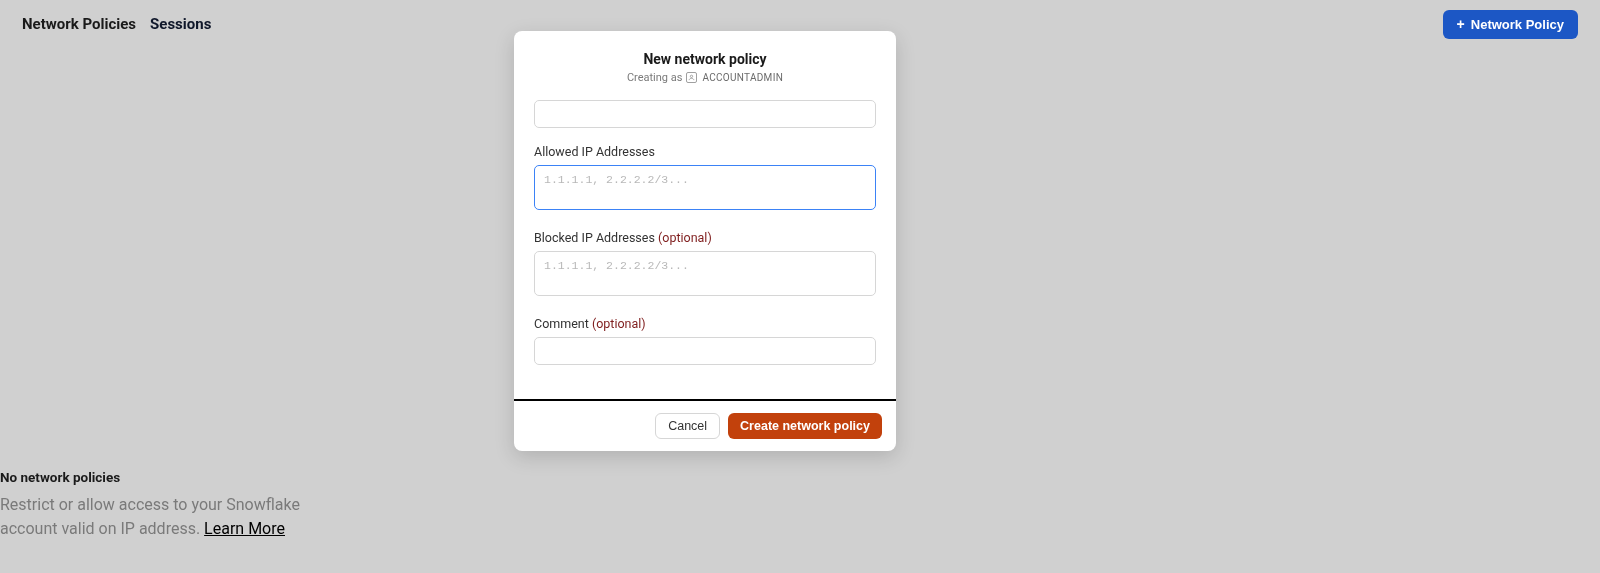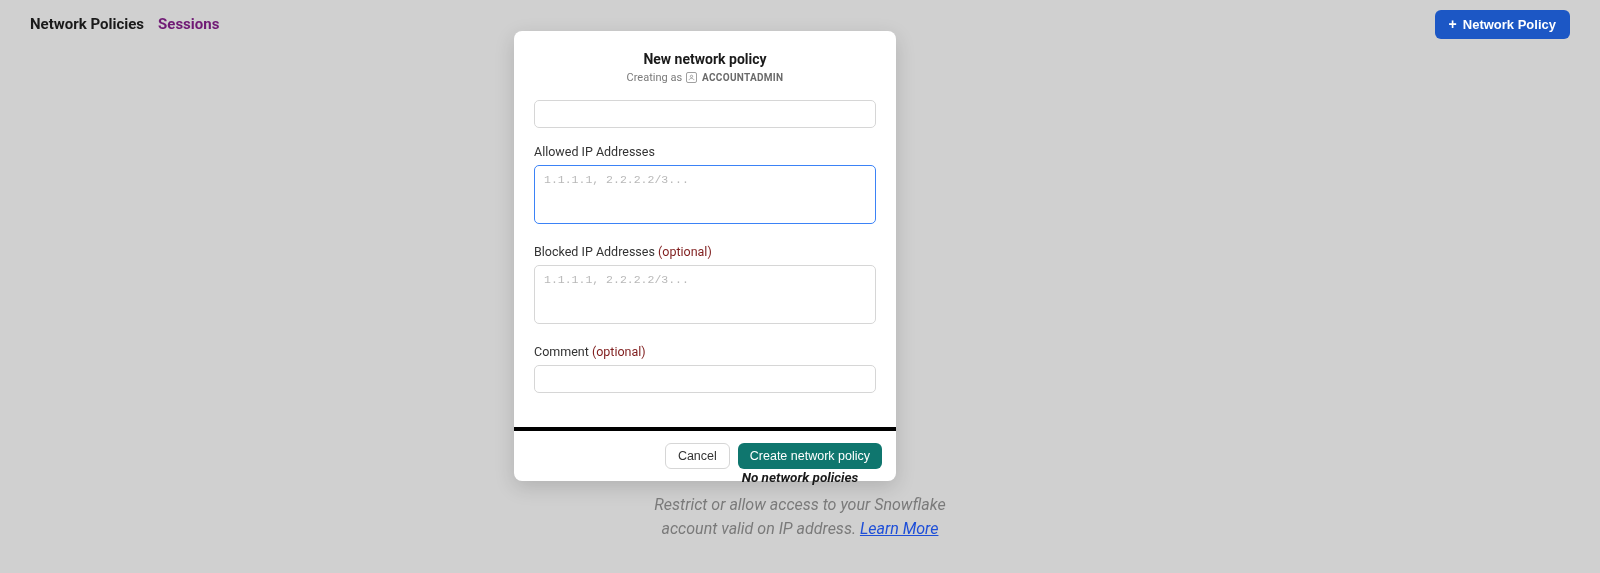--- a/index.html
+++ b/index.html
@@ -17,31 +17,31 @@
       color: #333;
     }
     .topbar {
       position: absolute;
       top: 0;
       left: 0;
       right: 0;
       height: 48px;
       display: flex;
       align-items: center;
-      padding: 0 30px;
+      padding: 0 22px;
     }
     .tabs {
       display: flex;
       align-items: center;
       gap: 14px;
     }
     .tab {
       font-size: 15px;
       font-weight: 700;
-      color: #701a75;
+      color: #0f172a;
       cursor: pointer;
     }
     .tab.active {
       color: #1a1a1a;
     }
     .spacer { flex: 1; }
     .btn-primary {
       background: #1c57c5;
       color: #fff;
       border: none;
@@ -92,21 +92,20 @@
       gap: 4px;
     }
     .role-badge {
       display: inline-flex;
       align-items: center;
       gap: 5px;
       font-size: 10px;
       color: #6b6b6b;
       letter-spacing: 0.3px;
       text-transform: uppercase;
-      font-weight: bold;
     }
     .role-icon {
       width: 11px;
       height: 11px;
       border: 1px solid #a0a0a0;
       border-radius: 2px;
       display: inline-flex;
       align-items: center;
       justify-content: center;
     }
@@ -156,70 +155,68 @@
     .textarea-input::placeholder {
       color: #b8b8b8;
     }
     .text-input::placeholder {
       color: #b8b8b8;
     }
     .textarea-focused {
       border: 1.5px solid #3b82f6;
       outline: none;
     }
-    .ta-h1 { height: 59px; }
+    .ta-h1 { height: 45px; }
 
     .modal-footer {
-      border-top: 4px solid #000000;
+      border-top: 2px solid #000000;
       padding: 12px 14px;
       display: flex;
       justify-content: flex-end;
       gap: 8px;
     }
     .btn-secondary {
       background: #fff;
       border: 1px solid #d6d6d6;
       color: #333;
       border-radius: 6px;
       padding: 5px 12px;
       font-size: 12.5px;
       cursor: pointer;
     }
     .btn-create {
-      background: #0f766e;
+      background: #c2410c;
       border: none;
       color: #fff;
       border-radius: 6px;
       padding: 6px 12px;
       font-size: 12.5px;
-      font-weight: 400;
+      font-weight: 700;
       cursor: pointer;
     }
 
     .empty-state {
       position: absolute;
       top: 469px;
       left: 0;
       right: 0;
-      text-align: center;
-      font-style: italic;
     }
     .empty-title {
       font-size: 13.5px;
       font-weight: 700;
       color: #1a1a1a;
       margin-bottom: 8px;
     }
     .empty-desc {
       font-size: 16px;
       color: #7a7a7a;
       line-height: 1.5;
     }
     .empty-link {
-      color: #1d4ed8;
+      color: #000000;
       text-decoration: underline;
       cursor: pointer;
       margin-top: 34px;
     }
   </style>
 </head>
 <body>
 
 <div class="topbar">
   <div class="tabs">

